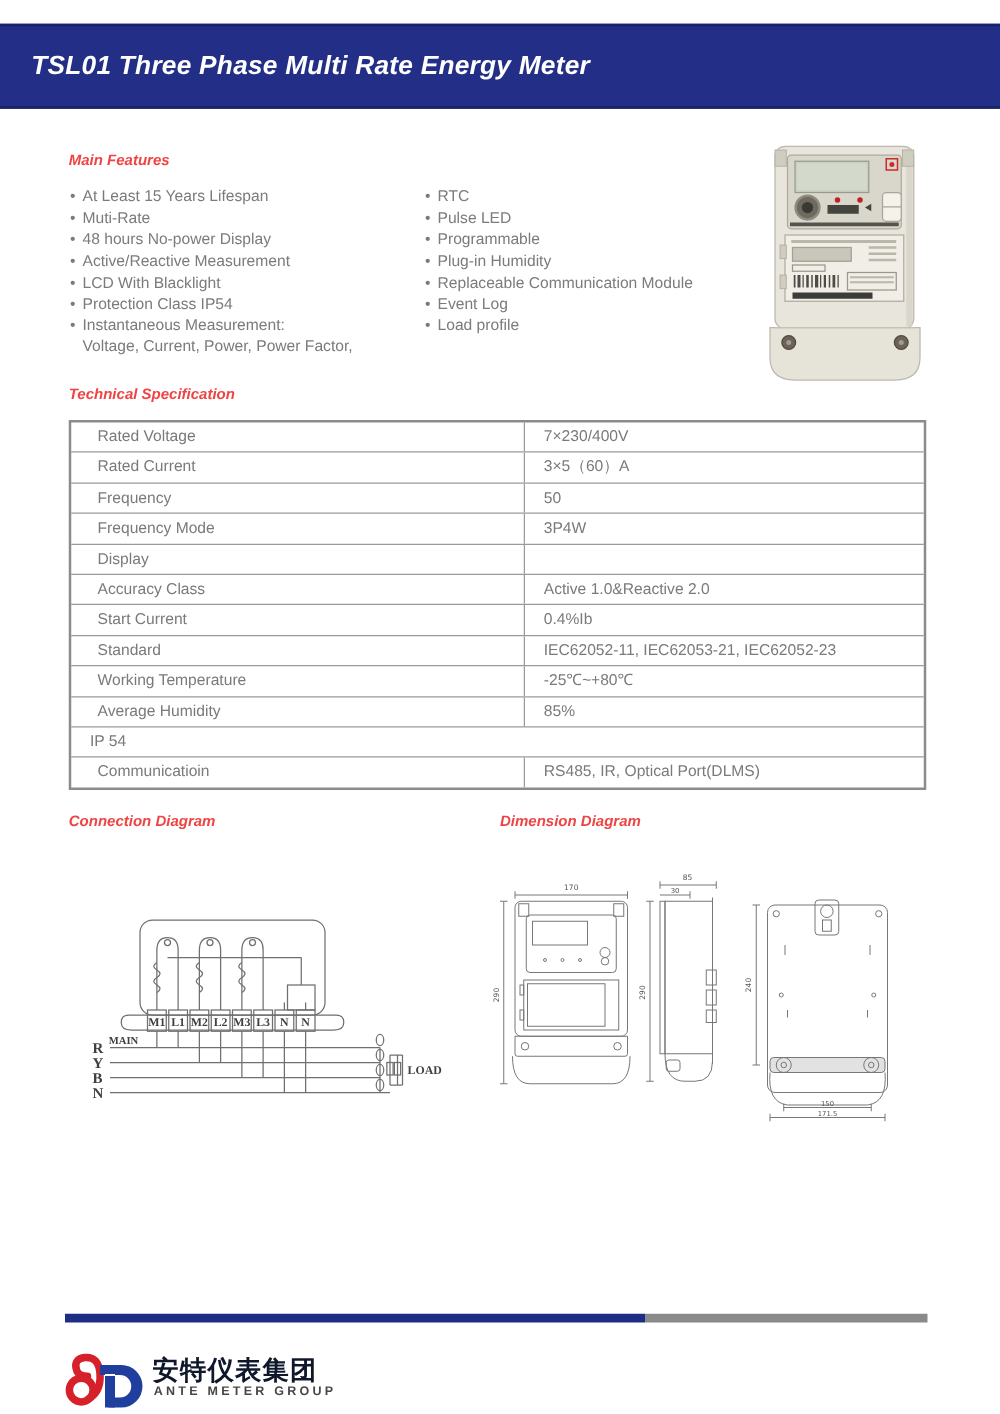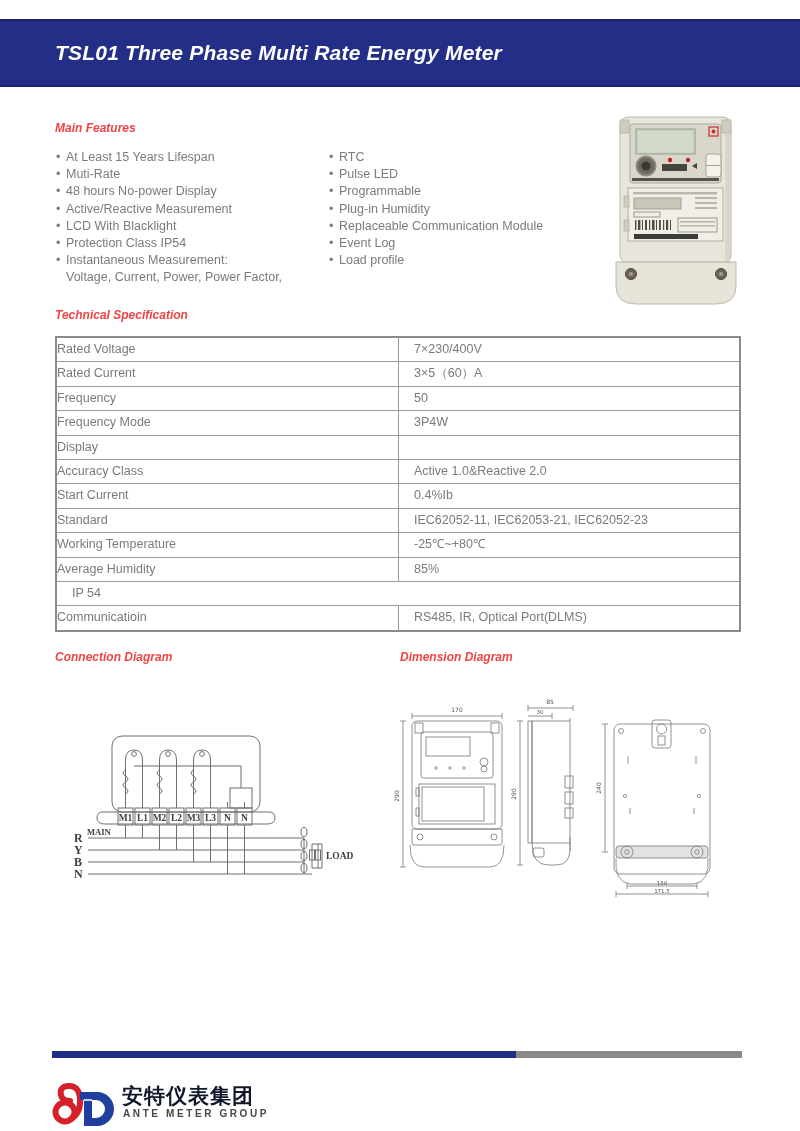--- a/index.html
+++ b/index.html
@@ -1,34 +1,34 @@
 <!DOCTYPE html>
 <html><head>
 <meta charset="utf-8">
 <style>
   html,body{margin:0;padding:0;background:#ffffff;}
   .page{position:relative;width:800px;height:1131px;background:#ffffff;overflow:hidden;
         font-family:"Liberation Sans",sans-serif;}
   
   .title-band{position:absolute;left:0;top:19px;width:800px;height:68px;background:#232e86;
               border-top:2px solid #1a2366;border-bottom:2px solid #1a2366;box-sizing:border-box;}
-  .title-band h1{margin:0;padding:0 0 0 55px;line-height:64px;font-size:21px;color:#ffffff;
+  .title-band h1{margin:0;padding:0 0 0 25px;line-height:64px;font-size:21px;color:#ffffff;
                  font-style:italic;font-weight:bold;letter-spacing:.2px;}
   
   .sec-head{position:absolute;font-size:12px;font-weight:bold;font-style:italic;color:#ef4444;}
   
   .feat-col{position:absolute;font-size:12.5px;color:#7b7b7b;}
   .feat-item{height:17.2px;line-height:17.2px;white-space:nowrap;}
   .bullet{display:inline-block;width:10px;color:#7b7b7b;}
   
   .spec-table{position:absolute;left:55px;top:336px;width:686px;border:2px solid #8b8b8b;box-sizing:border-box;}
   .spec-row{display:flex;height:23.4px;border-bottom:1px solid #9a9a9a;}
   .spec-row:last-child{border-bottom:none;}
   .spec-cell{font-size:12.5px;color:#7a7a7a;line-height:22.4px;white-space:nowrap;overflow:hidden;}
-  .spec-label{width:341px;border-right:1px solid #9a9a9a;}
+  .spec-label{width:341px;padding-left:21px;border-right:1px solid #9a9a9a;}
   .spec-value{flex:1;padding-left:15px;}
   
   .diag{position:absolute;}
   svg text{font-family:"Liberation Serif",serif;}
   .dimtext{font-family:"DejaVu Sans",sans-serif;}
   
   .footer-bar{position:absolute;top:1051px;left:52px;height:7px;width:690px;display:flex;}
   .footer-bar .blue{width:464px;height:100%;background:#1e2d86;}
   .footer-bar .gray{flex:1;height:100%;background:#8a8a8a;}
   .brand-cn{position:absolute;left:122px;top:1082px;font-size:21px;font-weight:bold;color:#0f172a;letter-spacing:1px;}
@@ -58,21 +58,21 @@
       <div class="feat-item"><span class="bullet">•</span><span>LCD With Blacklight</span></div>
 
       <div class="feat-item"><span class="bullet">•</span><span>Protection Class IP54</span></div>
 
       <div class="feat-item"><span class="bullet">•</span><span>Instantaneous Measurement:</span></div>
 
       <div class="feat-item"><span class="bullet"></span><span>Voltage, Current, Power, Power Factor,</span></div>
 
     </div>
 
-  <div class="feat-col" style="left:329px;top:149px;">
+  <div class="feat-col" style="left:340px;top:149px;">
 
       <div class="feat-item"><span class="bullet">•</span><span>RTC</span></div>
 
       <div class="feat-item"><span class="bullet">•</span><span>Pulse LED</span></div>
 
       <div class="feat-item"><span class="bullet">•</span><span>Programmable</span></div>
 
       <div class="feat-item"><span class="bullet">•</span><span>Plug-in Humidity</span></div>
 
       <div class="feat-item"><span class="bullet">•</span><span>Replaceable Communication Module</span></div>

